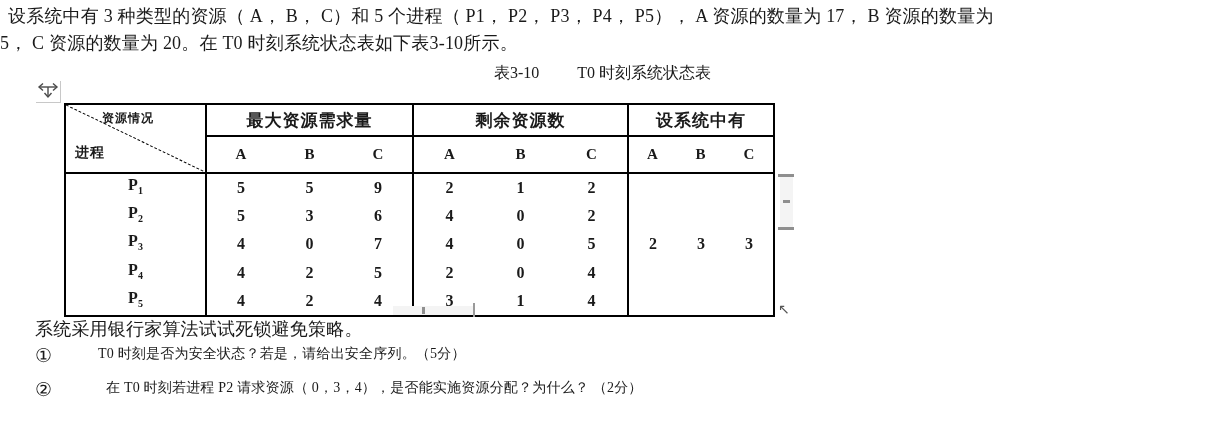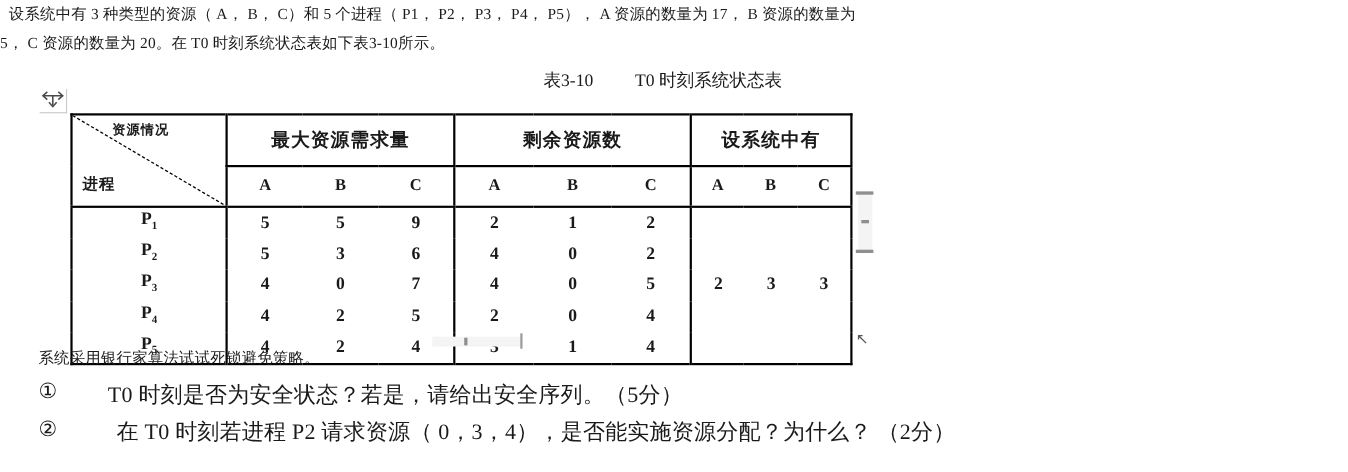--- a/index.html
+++ b/index.html
@@ -6,21 +6,21 @@
   html, body { margin: 0; padding: 0; }
   body {
     width: 1225px; height: 429px;
     background: #ffffff;
     position: relative;
     overflow: hidden;
     font-family: "Liberation Serif", "DejaVu Serif", serif;
     color: #1a1a1a;
   }
   .abs { position: absolute; }
-  .txt { white-space: nowrap; font-size: 14px; letter-spacing: 0.2px; }
+  .txt { white-space: nowrap; font-size: 18px; letter-spacing: 0.2px; }
 
   
   .caption { font-size: 16px; }
   .caption .cap-label { margin-right: 38px; }
 
   
   .move-handle {
     left: 36px; top: 81px; width: 25px; height: 22px;
     border-right: 1px solid #c8c8c8;
     border-bottom: 1px solid #c8c8c8;
@@ -37,21 +37,21 @@
   }
   table.state-table td {
     padding: 0;
     font-weight: bold;
     text-align: center;
     vertical-align: middle;
   }
   td.bl { border-left: 2px solid #000; }
   tr.r-group td.group {
     border-bottom: 2px solid #000;
-    height: 47px;
+    height: 32px;
     font-size: 17px;
     font-family: "Liberation Sans", "DejaVu Sans", sans-serif;
     letter-spacing: 1px;
   }
   tr.r-abc td {
     border-bottom: 2px solid #000;
     height: 37px;
     font-size: 15px;
   }
   tr.r-data td { height: 22px; font-size: 16px; line-height: 22px; }
@@ -96,21 +96,21 @@
   .hbar-end { left: 473px; top: 303px; width: 2px; height: 14px; background: #9a9a9a; }
 
   .nw-arrow {
     left: 778px; top: 301px;
     font-size: 14px; color: #555;
     font-family: "DejaVu Sans", sans-serif;
   }
 
   
   .item-marker { font-size: 19px; }
-  .item-text { font-size: 20px; letter-spacing: 0.2px; white-space: nowrap; }
+  .item-text { font-size: 14px; letter-spacing: 0.2px; white-space: nowrap; }
 </style>
 </head>
 <body>
 
 <div class="abs txt" style="left:8px; top:4px;">设系统中有 3 种类型的资源（ A， B， C）和 5 个进程（ P1， P2， P3， P4， P5）， A 资源的数量为 17， B 资源的数量为</div>
 <div class="abs txt" style="left:0px; top:31px;">5， C 资源的数量为 20。在 T0 时刻系统状态表如下表3-10所示。</div>
 
 <div class="abs caption" style="left:494px; top:63px;">
   <span class="cap-label">表3-10</span><span>T0 时刻系统状态表</span>
 </div>

